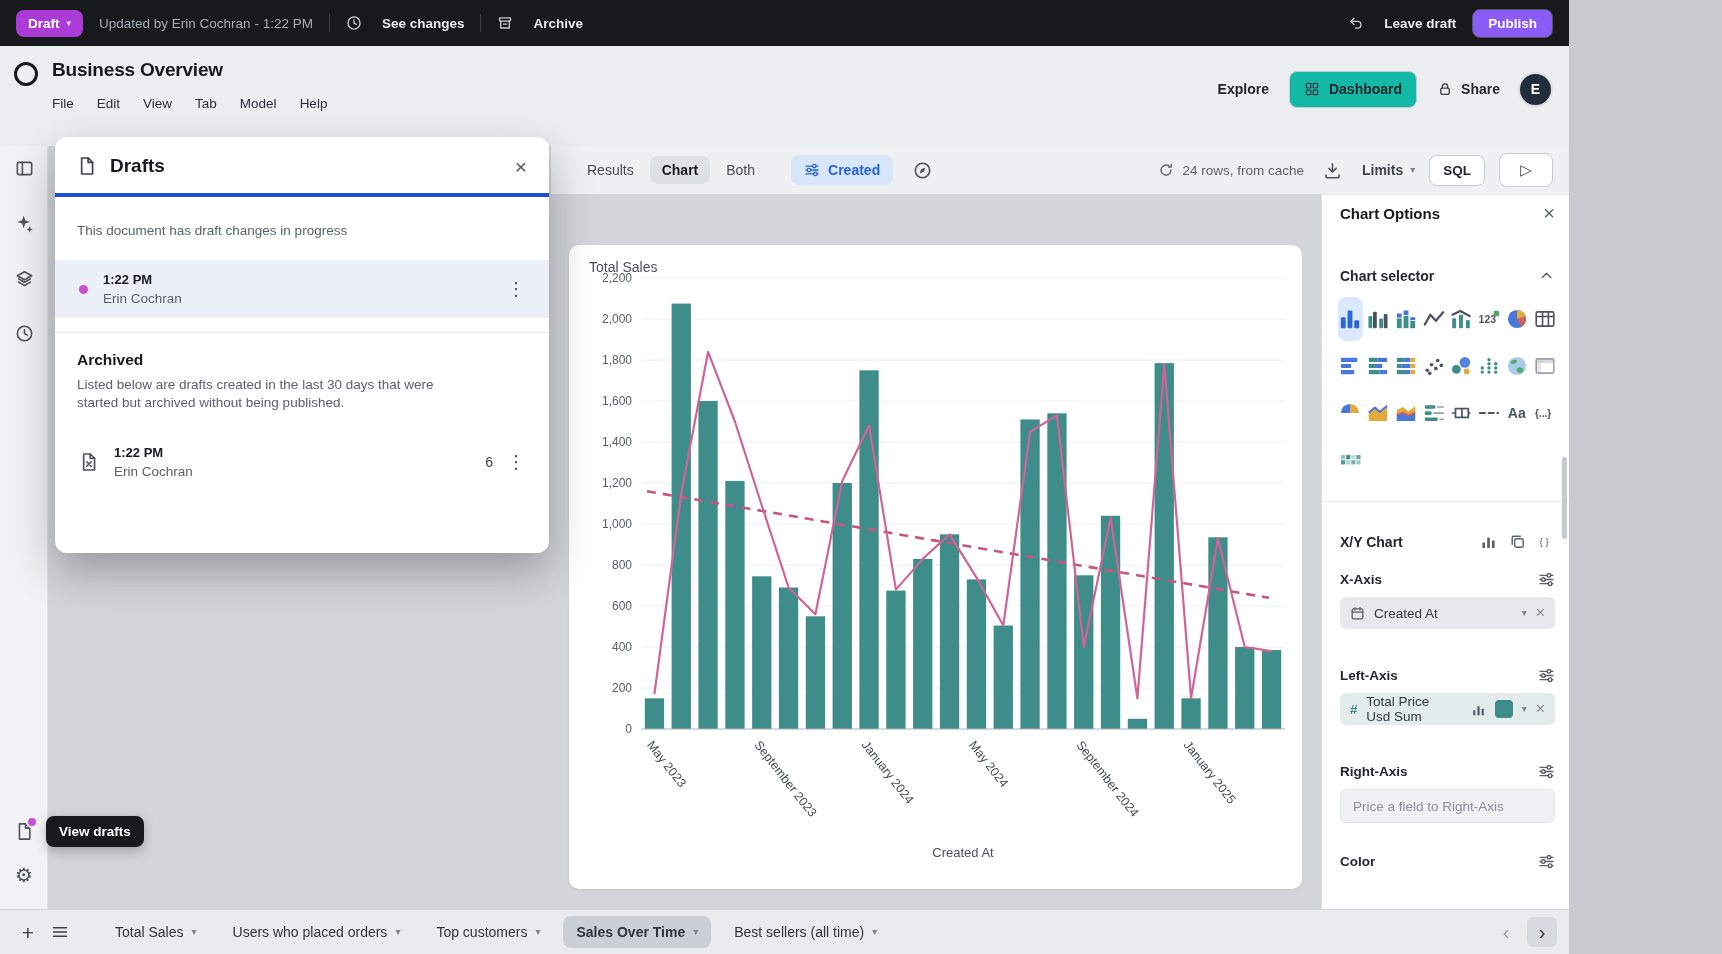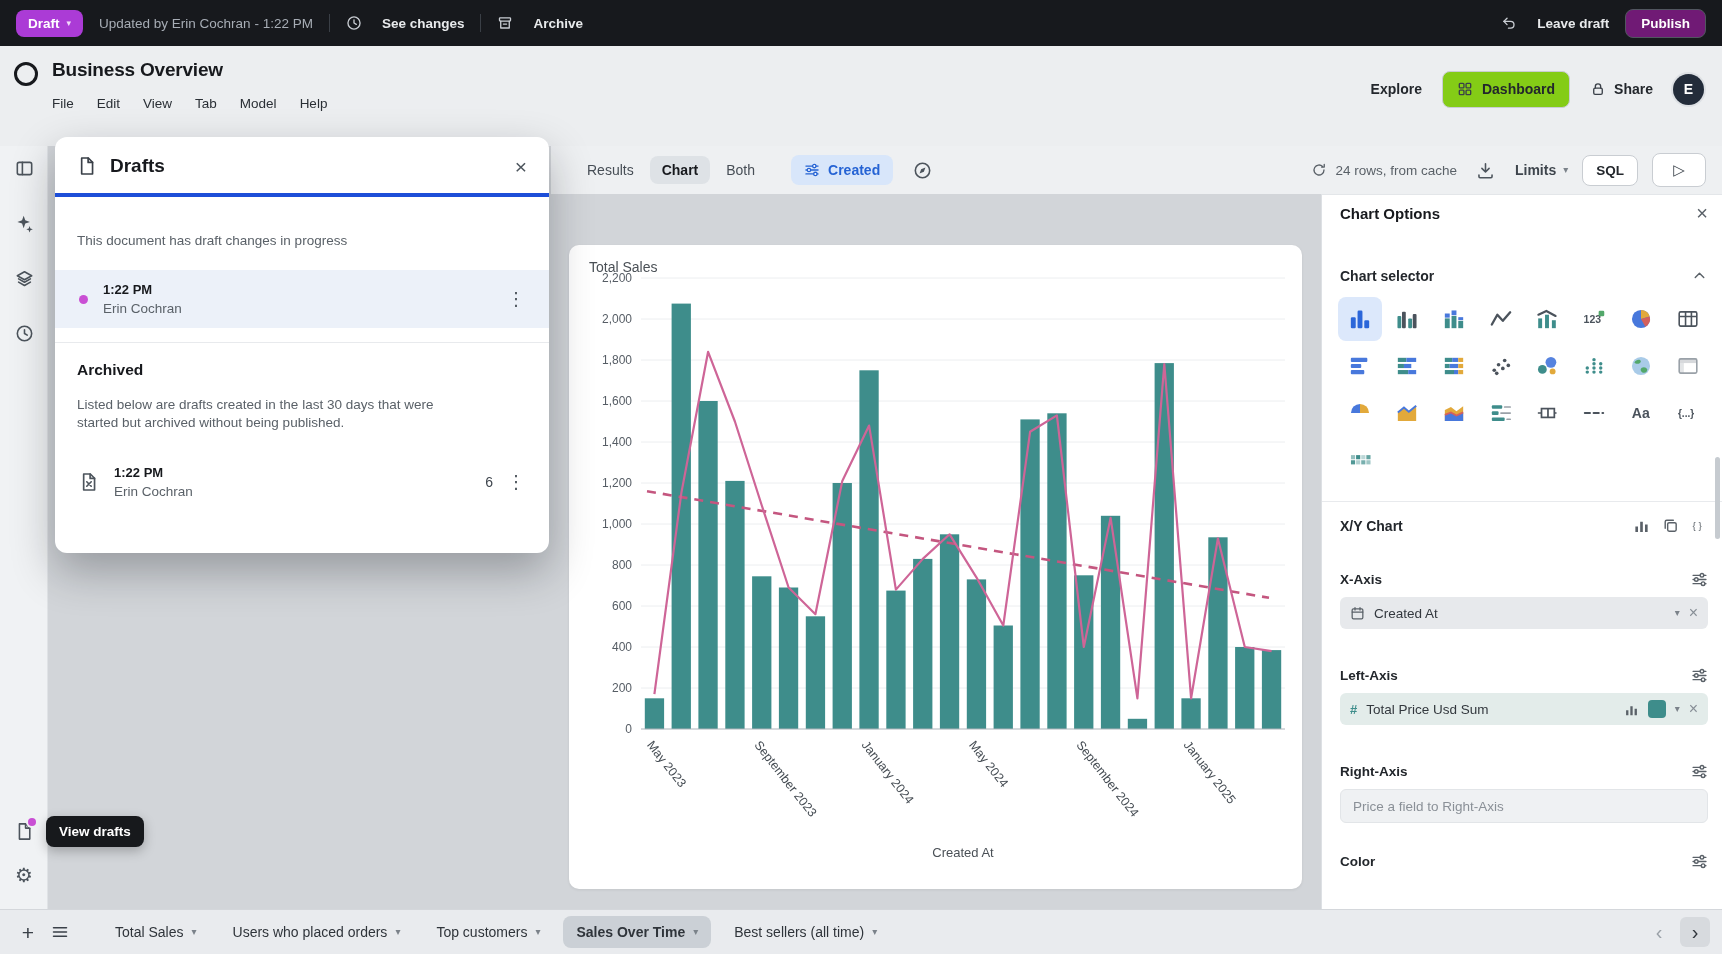--- a/index.html
+++ b/index.html
@@ -1,44 +1,44 @@
 <!DOCTYPE html>
 <html><head>
 <meta charset="utf-8">
 <style>
   *{box-sizing:border-box;margin:0;padding:0}
   html,body{background:#c7cbd0}
   body{font-family:"Liberation Sans","DejaVu Sans",sans-serif;-webkit-font-smoothing:antialiased}
-  .app{position:relative;width:1722px;height:954px;overflow:hidden;background:#D2D5D9;color:#1E2125}
+  .app{position:relative;width:1569px;height:954px;overflow:hidden;background:#D2D5D9;color:#1E2125}
   [data-interactable="true"]{cursor:pointer}
   button{background:none;border:none;font-family:inherit;color:inherit;font-size:inherit}
   .ic{display:inline-flex;width:18px;height:18px;flex:none}
   .ic svg{width:100%;height:100%}
 
   
   .topbar{position:absolute;left:0;top:0;right:0;height:46px;background:#17191D;display:flex;align-items:center;justify-content:space-between;padding:0 16px;color:#E8EAEC;z-index:30}
   .tb-left,.tb-right{display:flex;align-items:center;gap:16px}
   .draft-pill{display:flex;align-items:center;gap:7px;background:#AB3BD6;color:#fff;font-size:13.5px;font-weight:700;padding:6px 12px;border-radius:8px}
   .draft-pill .caret{font-size:9px;color:#F2DCFA}
   .tb-updated{color:#A7ADB5;font-size:13.5px}
   .tb-sep{width:1px;height:18px;background:#3A3F46}
   .tb-btn{display:flex;align-items:center;gap:20px;color:#E8EAEC;font-size:13.5px;font-weight:600}
   .tb-btn .ic{width:16px;height:16px;color:#C9CDD3}
-  .publish-btn{background:#701a75;border:1px solid #51565F;color:#fff;font-size:13.5px;font-weight:700;padding:6px 15px;border-radius:8px}
+  .publish-btn{background:#8b5cf6;border:1px solid #51565F;color:#fff;font-size:13.5px;font-weight:700;padding:6px 15px;border-radius:8px}
 
   
   .appheader{position:absolute;left:0;top:46px;right:0;height:100px;background:#ECEEF0;display:flex;justify-content:space-between;padding:13px 18px 0 14px}
   .ah-left{display:flex;gap:14px}
   .logo{width:24px;height:24px;border:3px solid #17191D;border-radius:50%;margin-top:3px}
   .doc-title{font-size:19px;font-weight:700;color:#17191D;letter-spacing:-0.2px}
   .menu-row{margin-top:13px}
   .menu-item{display:inline-block;margin-right:23px;font-size:13.5px;color:#2A2F35}
   .ah-right{display:flex;align-items:center;gap:20px;height:40px;margin-top:10px}
   .explore-link{font-size:14px;color:#23272C;font-weight:600}
-  .dash-btn{display:flex;align-items:center;gap:9px;background:#84cc16;border:1px solid #C9CDD2;border-radius:8px;height:37px;padding:0 14px;font-size:14px;font-weight:600;color:#23272C}
+  .dash-btn{display:flex;align-items:center;gap:9px;background:#14b8a6;border:1px solid #C9CDD2;border-radius:8px;height:37px;padding:0 14px;font-size:14px;font-weight:600;color:#23272C}
   .dash-btn .ic{width:16px;height:16px;color:#3A4048}
   .share-btn{display:flex;align-items:center;gap:8px;font-size:14px;font-weight:600;color:#23272C}
   .share-btn .ic{width:16px;height:16px;color:#3A4048}
   .avatar{width:31px;height:31px;border-radius:50%;background:#232C3A;color:#fff;font-size:14px;font-weight:700;display:flex;align-items:center;justify-content:center;box-shadow:0 0 0 2px #DDE0E4}
 
   
   .rail{position:absolute;left:0;top:146px;width:48px;bottom:45px;background:#F0F2F4;border-right:1px solid #E0E3E6;z-index:5}
   .rail-btn{position:absolute;left:6px;width:36px;height:36px;border-radius:8px;display:flex;align-items:center;justify-content:center;color:#4C545C}
   .rail-btn .ic{width:19px;height:19px}
   .rail-dot{position:absolute;top:5px;right:6px;width:8px;height:8px;border-radius:50%;background:#C94FD4;box-shadow:0 0 0 2px #F0F2F4}
@@ -96,21 +96,21 @@
   .panel-scrollbar{position:absolute;right:2px;top:262px;width:5px;height:82px;border-radius:3px;background:#C6CBD0}
 
   
   .modal{position:absolute;left:55px;top:137px;width:494px;height:416px;background:#fff;border-radius:12px;box-shadow:0 18px 44px rgba(14,17,22,.30);z-index:50;overflow:hidden}
   .modal-header{display:flex;align-items:center;gap:13px;padding:18px 22px 16px;border-bottom:4px solid #1d4ed8}
   .modal-header .ic{width:20px;height:20px;color:#3A4048}
   .modal-title{font-size:19px;font-weight:700;color:#17191D}
   .modal-close{margin-left:auto;font-size:21px;color:#4C545C;line-height:1}
   .modal-section{padding:18px 22px 10px}
   .modal-section h3{font-size:15.5px;font-weight:700;color:#17191D}
-  .modal-section p{font-size:13.5px;color:#5A6168;margin-top:17px;line-height:1.35;max-width:400px}
+  .modal-section p{font-size:13.5px;color:#5A6168;margin-top:7px;line-height:1.35;max-width:400px}
   .draft-row{display:flex;align-items:center;gap:15px;padding:12px 24px;margin-top:10px}
   .draft-row.selected{background:#ECF1F9}
   .draft-dot{width:9px;height:9px;border-radius:50%;background:#C94FD4;flex:none}
   .dr-time{font-size:13px;font-weight:700;color:#17191D}
   .dr-author{font-size:13.5px;color:#5A6168;margin-top:4px}
   .dr-right{margin-left:auto;display:flex;align-items:center;gap:14px}
   .dr-count{font-size:14px;color:#3E454D}
   .kebab{font-size:18px;color:#4C545C;line-height:1}
   .modal-div{border-top:1px solid #E8EAED;margin-top:14px}
   .doc-x-ic{width:20px;height:20px;color:#4C545C;display:inline-flex;flex:none}
@@ -623,21 +623,21 @@
                 <rect x="1.6" y="9.2" width="3.4" height="3.4" opacity="0.9"></rect>
                 <rect x="5.8" y="9.2" width="3.4" height="3.4" opacity="0.4"></rect>
                 <rect x="10" y="9.2" width="3.4" height="3.4" opacity="0.7"></rect>
                 <rect x="14.2" y="9.2" width="3.4" height="3.4" opacity="0.5"></rect>
               </g>
             </svg>
           </div>
         </div>
       <div class="op-divider" data-interactable="false"></div>
 
-      <div class="op-row" style="top:322px" data-interactable="false">
+      <div class="op-row" style="top:338px" data-interactable="false">
         <span class="op-sub" data-interactable="false">X/Y Chart</span>
         <span class="xy-icons" data-interactable="false">
           <span class="ic" data-interactable="true">
               <svg viewBox="0 0 18 18">
                 <g fill="none" stroke="currentColor" stroke-width="1.5" stroke-linecap="round" stroke-linejoin="round">
                   <path stroke="none" fill="currentColor" d="M2.5 10h2.8v6H2.5zM7.6 5h2.8v11H7.6zM12.7 8h2.8v8h-2.8z"></path>
                 </g>
               </svg>
             </span>
           <span class="ic" data-interactable="true">

